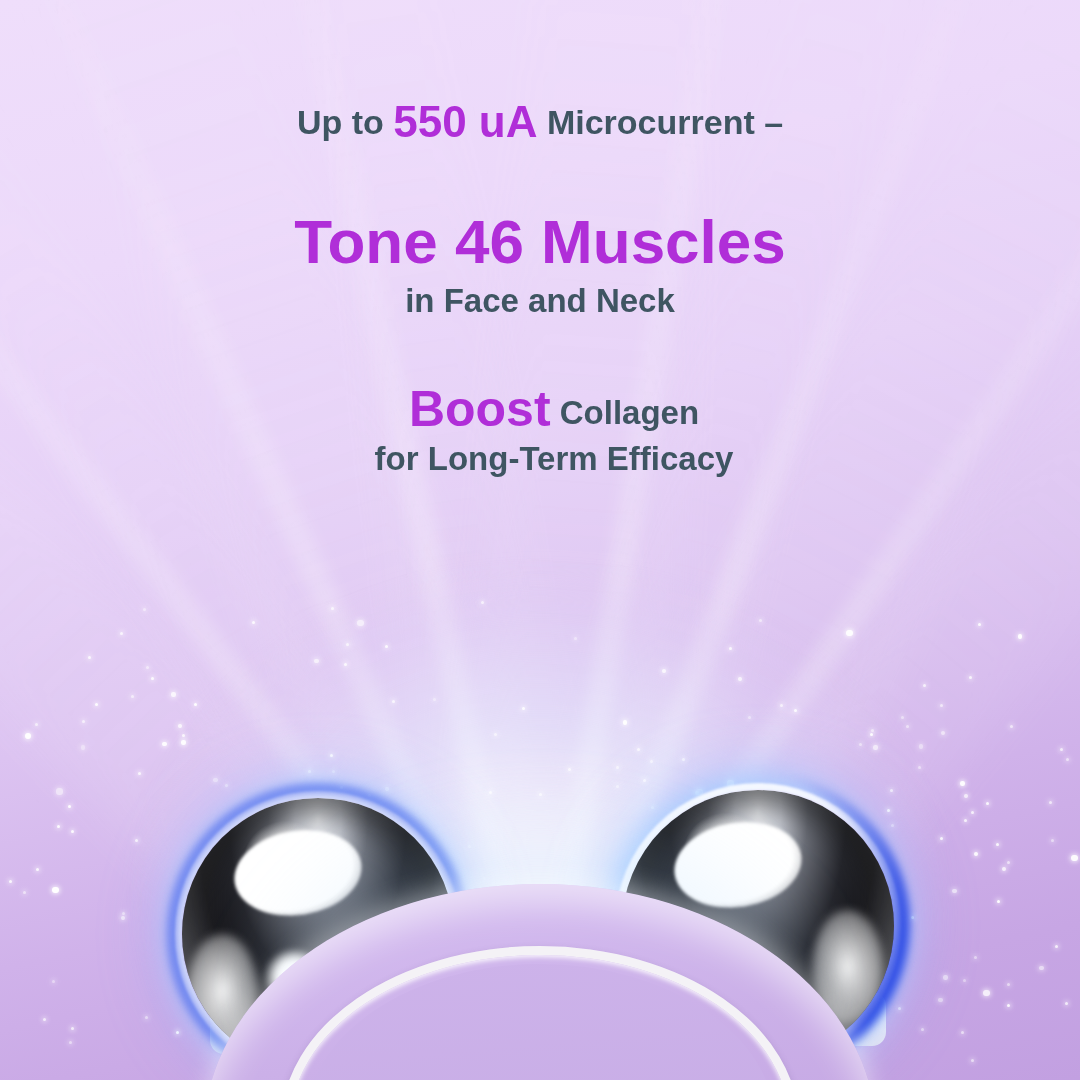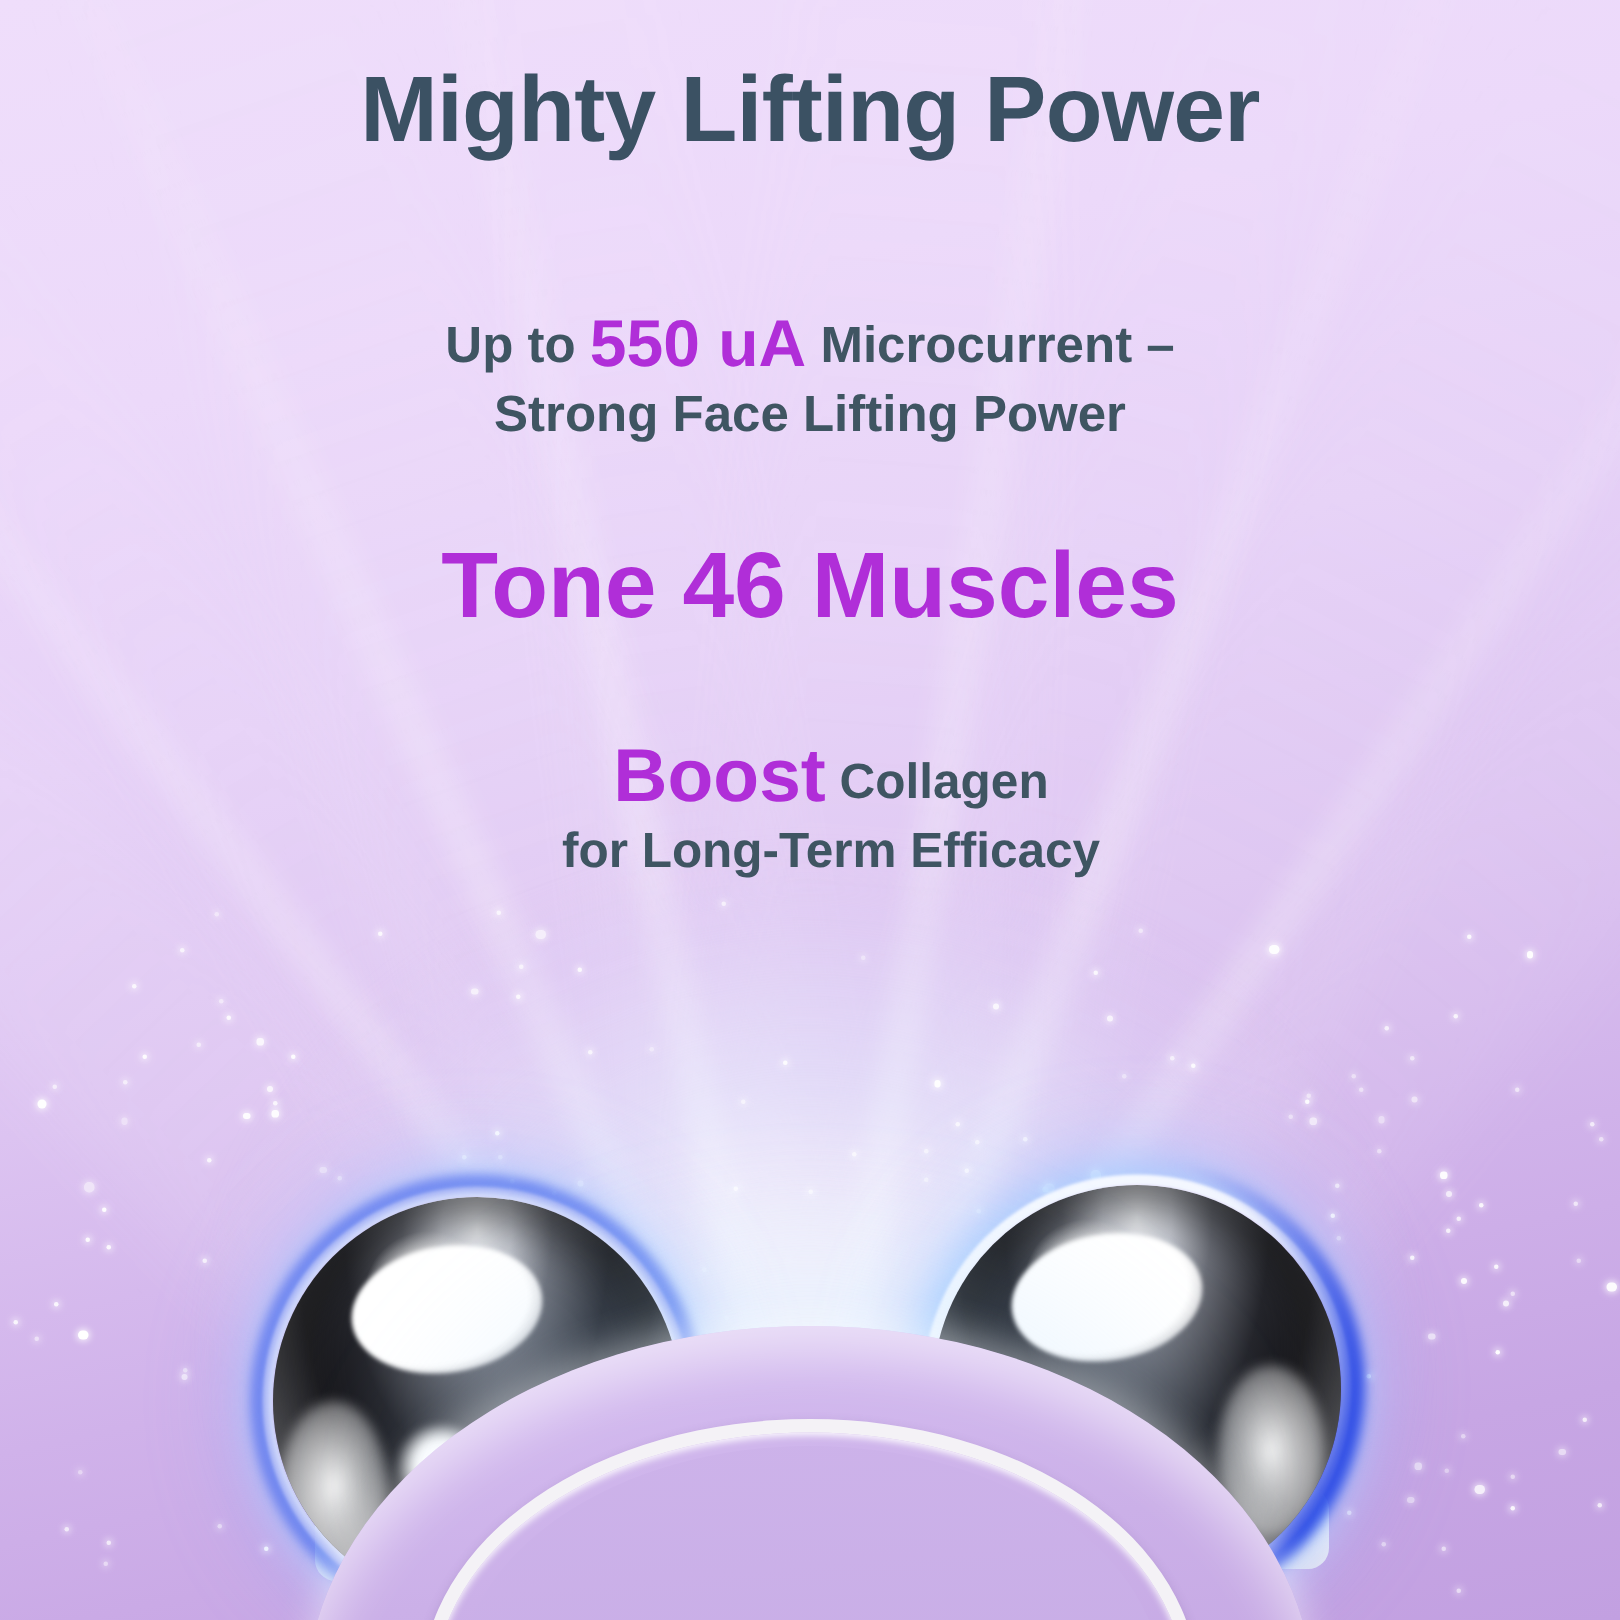--- a/index.html
+++ b/index.html
@@ -493,29 +493,28 @@
       <div class="sp" style="left: 973.9px; top: 851.8px; width: 4.5px; height: 4.5px; opacity: 0.93;"></div>
       <div class="sp" style="left: 940.3px; top: 704px; width: 3px; height: 3px; opacity: 0.65;"></div>
       <div class="sp" style="left: 963.6px; top: 793.7px; width: 4.5px; height: 4.5px; opacity: 0.75;"></div>
       <div class="sp" style="left: 1051.4px; top: 839px; width: 3px; height: 3px; opacity: 0.55;"></div>
       <div class="sp" style="left: 906.3px; top: 725.4px; width: 3px; height: 3px; opacity: 0.56;"></div>
       <div class="sp" style="left: 1059.6px; top: 747.6px; width: 3px; height: 3px; opacity: 0.74;"></div>
     </div>
 
   <div class="content">
 
-    <h1 class="headline">Mighty Lifting Power</h1>
 
     <div class="feature feature-1">
       <div class="f-line l1"><span class="dark">Up to </span><span class="big-purple">550 uA</span><span class="dark"> Microcurrent –</span></div>
-      <div class="f-line l2 dark">Strong Face Lifting Power</div>
     </div>
 
     <div class="feature feature-2">
       <div class="f-line l1 big-purple">Tone 46 Muscles</div>
+      <div class="f-line l2 dark">in Face and Neck</div>
     </div>
 
     <div class="feature feature-3">
       <div class="f-line l1"><span class="big-purple">Boost</span><span class="dark"> Collagen</span></div>
       <div class="f-line l2 dark">for Long-Term Efficacy</div>
     </div>
 
   </div>
 </div>
 

